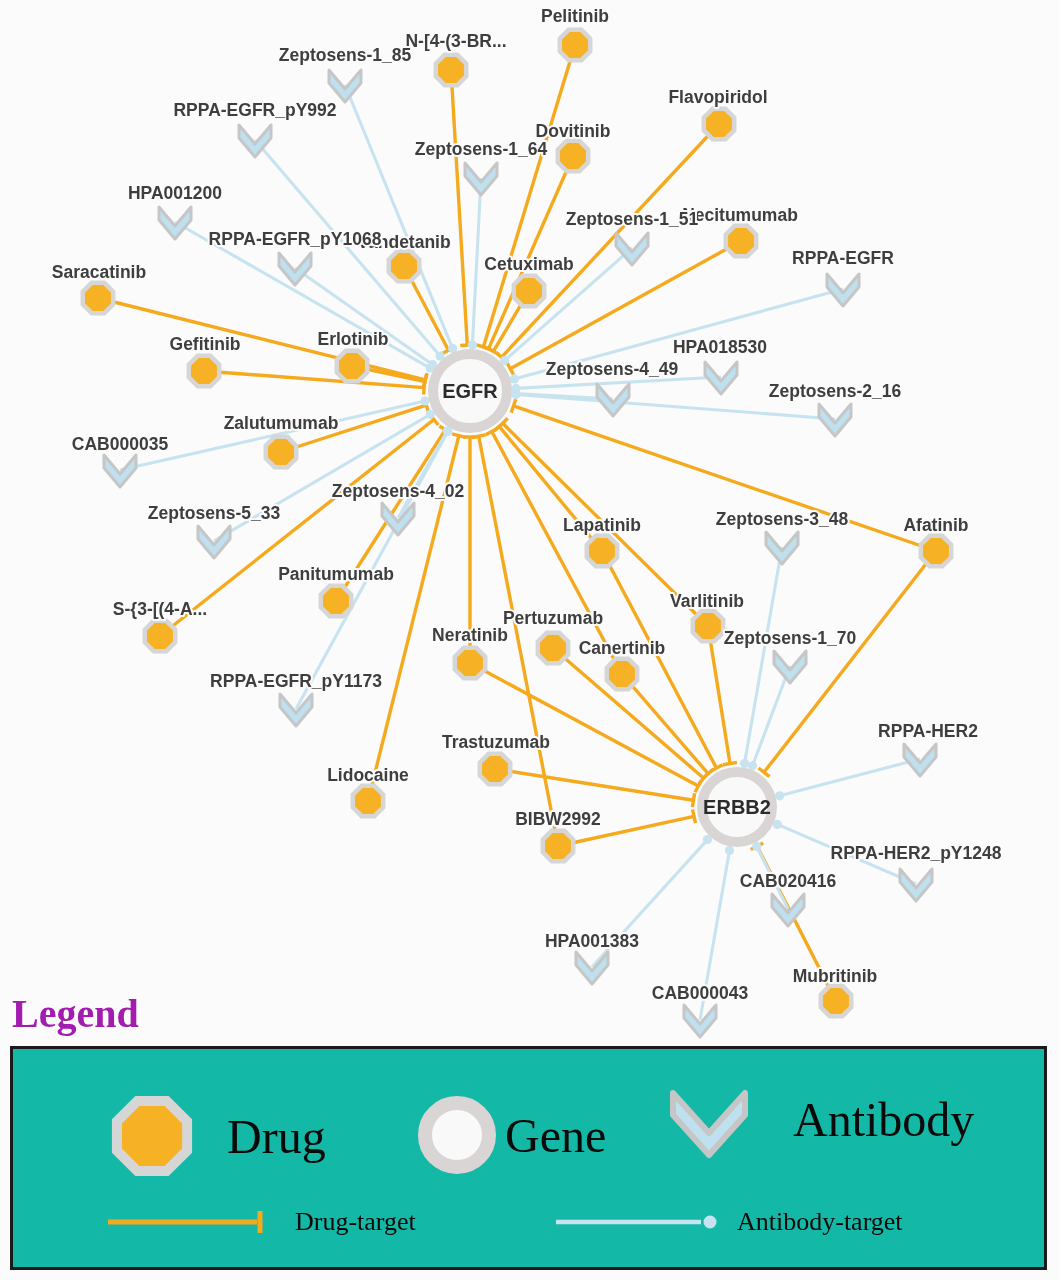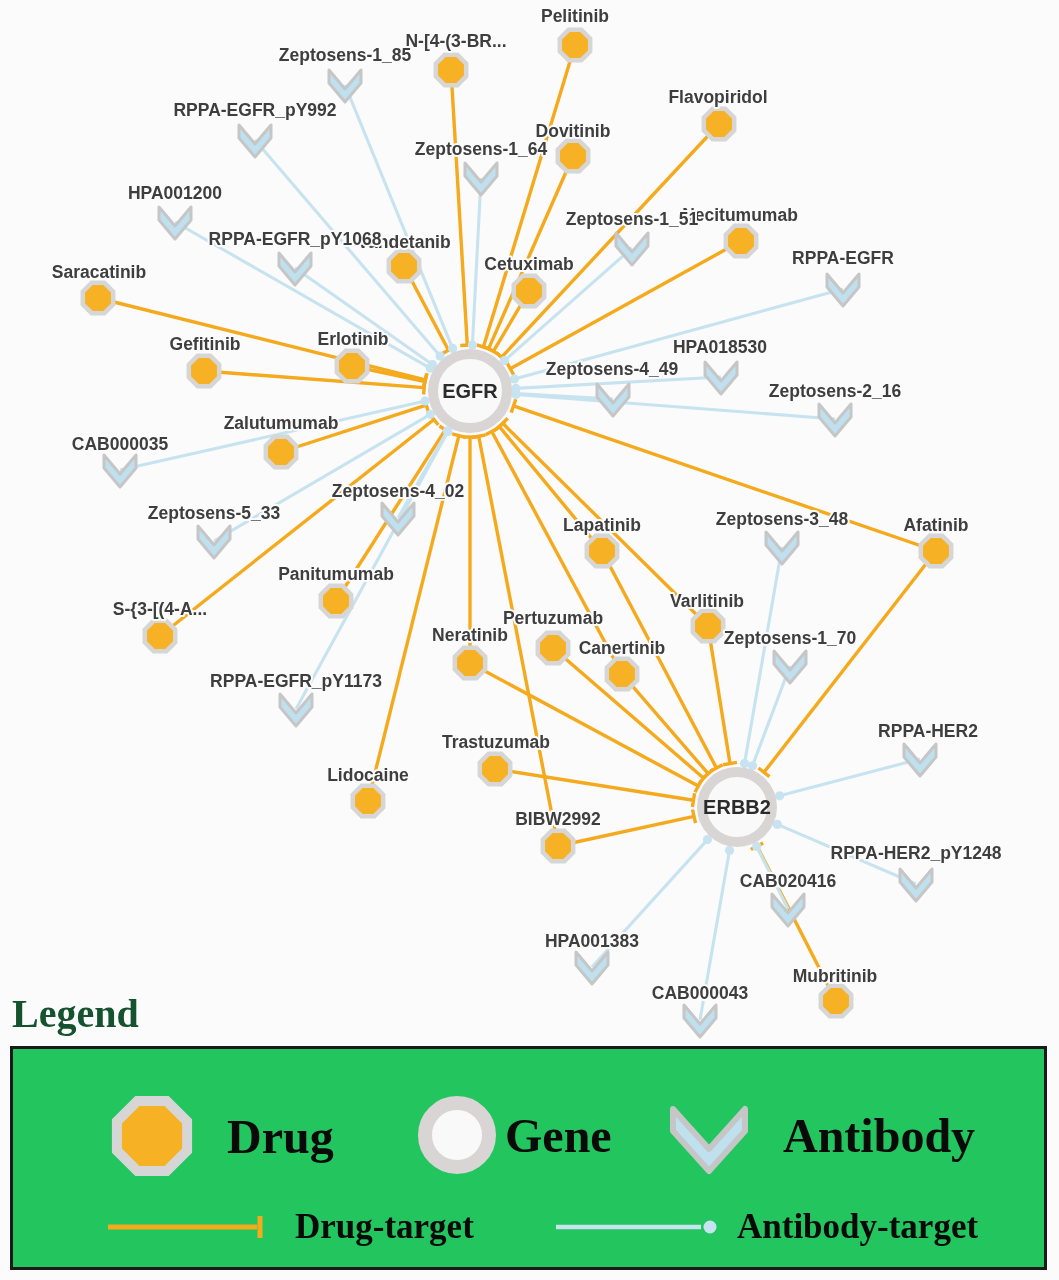--- a/index.html
+++ b/index.html
@@ -13,34 +13,34 @@
     font-size:17.5px; font-weight:bold; fill:#3E3E3E;
     paint-order:stroke; stroke:#FBFBFB; stroke-width:4px; stroke-linejoin:round;
   }
   .gene-label {
     font-family:"Liberation Sans", sans-serif;
     font-size:20px; font-weight:bold; fill:#2B2B2B;
   }
 
   .legend-title {
     position:absolute; left:12px; top:990px;
-    font-family:"Liberation Serif", serif; font-size:40px; font-weight:bold; color:#14532d;
+    font-family:"Liberation Serif", serif; font-size:40px; font-weight:bold; color:#a21caf;
   }
   .legend-box {
     position:absolute; left:10px; top:1046px; width:1037px; height:224px;
-    border:3.5px solid #1A1A1A; background:#22c55e;font-weight:bold;
+    border:3.5px solid #1A1A1A; background:#14b8a6;
   }
   .legend-item { position:absolute; display:flex; align-items:center; }
   #legend-item-drug     { left:90px;  top:38px;  gap:26px; }
   #legend-item-gene     { left:396px; top:38px;  }
-  #legend-item-antibody { left:650px; top:40px;  gap:28px; }
+  #legend-item-antibody { left:650px; top:24px;  gap:38px; }
   #legend-item-drug-edge     { left:92px;  top:158px; gap:18px; }
   #legend-item-antibody-edge { left:540px; top:158px; gap:12px; }
   .legend-node-text { font-family:"Liberation Serif", serif; font-size:48px; color:#0A0A0A; }
-  .legend-edge-text { font-family:"Liberation Serif", serif; font-size:35px; color:#0A0A0A; }
+  .legend-edge-text { font-family:"Liberation Serif", serif; font-size:26px; color:#0A0A0A; }
 </style>
 </head>
 <body>
 
 <div class="stage">
 
   <svg id="graph-svg" width="1059" height="1280" viewBox="0 0 1059 1280">
       <g>
         <g>
           <line x1="575" y1="45" x2="483.4" y2="347.0" stroke="#F5A91D" stroke-width="3.4"></line>

